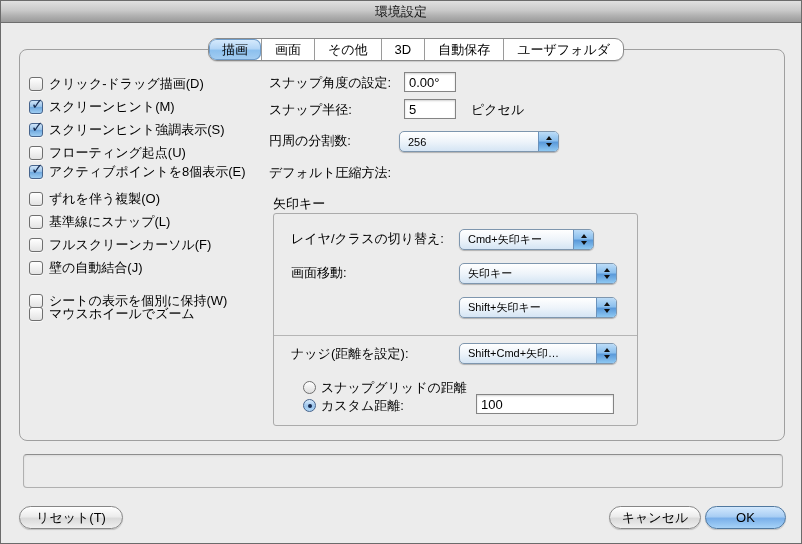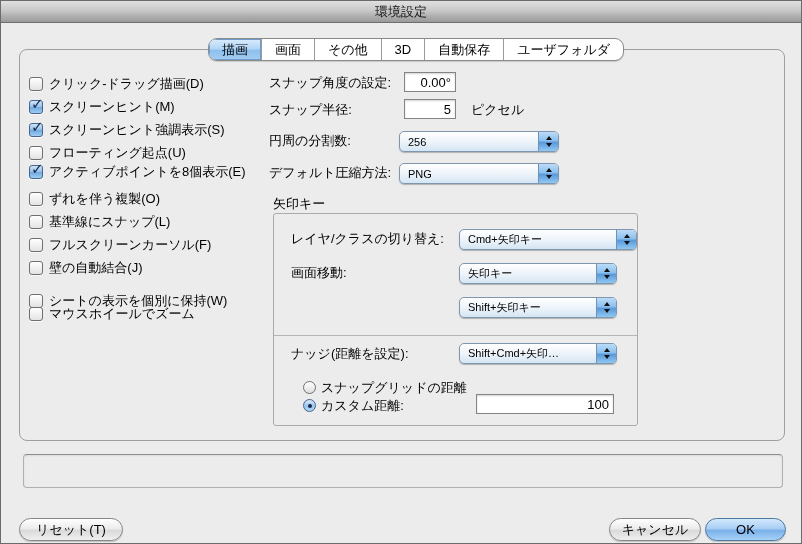--- a/index.html
+++ b/index.html
@@ -23,20 +23,21 @@
     overflow:hidden;z-index:3;box-shadow:0 1px 1px rgba(0,0,0,.15);
   }
   .tab{
     display:flex;align-items:center;justify-content:center;
     font-size:13px;color:#000;padding:0 13px;cursor:default;white-space:nowrap;
   }
   .tab + .tab{border-left:1px solid #9a9a9a;align-items:center;}
   .tab.on{
     background:linear-gradient(180deg,#d9ecfd 0%,#b4d6f6 45%,#8cc0ee 55%,#a5cef2 100%);
     box-shadow:inset 0 0 0 1px #6f9cc9;
+    border-radius:7px;
   }
   
   #contentbox{
     position:absolute;left:18px;top:48px;width:766px;height:392px;
     border:1px solid #9f9f9f;border-radius:8px;z-index:1;
   }
   
   .lbl{position:absolute;font-size:13px;color:#000;height:16px;line-height:16px;white-space:nowrap;z-index:2;}
   
   .cbrow{position:absolute;left:28px;display:flex;align-items:center;height:16px;z-index:2;}
@@ -52,21 +53,21 @@
   }
   .cb.on::after{
     content:"✓";position:absolute;left:1px;top:-6px;
     font-size:15px;font-weight:bold;color:#15294e;
   }
   .cbtext{font-size:13px;color:#000;white-space:nowrap;}
   
   .tf{
     position:absolute;height:20px;border:1px solid #848484;background:#fff;
     font-size:13px;color:#000;padding:1px 4px;border-radius:0;
-    box-shadow:inset 0 1px 2px rgba(0,0,0,.18);z-index:2;text-align:right;
+    box-shadow:inset 0 1px 2px rgba(0,0,0,.18);z-index:2;
   }
   
   .popup{
     position:absolute;height:21px;border:1px solid #7e96ae;border-radius:5px;
     background:linear-gradient(180deg,#ffffff 0%,#eef4fa 50%,#d5e5f4 100%);
     box-shadow:0 1px 1px rgba(0,0,0,.25);
     display:flex;align-items:center;z-index:2;cursor:default;
   }
   .popup .pv{font-size:11px;color:#000;padding-left:8px;white-space:nowrap;overflow:hidden;flex:1;}
   .popup .cap{
@@ -104,21 +105,20 @@
     border:1px solid #b0b0b0;border-top-color:#8d8d8d;border-radius:4px;
     box-shadow:inset 0 1px 2px rgba(0,0,0,.08);
   }
   
   .btn{
     position:absolute;top:505px;height:23px;border-radius:12px;
     border:1px solid #868686;font-size:13px;color:#000;
     background:linear-gradient(180deg,#ffffff 0%,#ececec 45%,#dadada 55%,#efefef 100%);
     display:flex;align-items:center;justify-content:center;cursor:default;
     box-shadow:0 1px 1px rgba(0,0,0,.18);
-    margin-top:12px;
   }
   .btn.default{
     border-color:#50789f;
     background:linear-gradient(180deg,#d2e8fd 0%,#a9cef4 45%,#7ab0ea 55%,#a6d2f7 100%);
   }
 </style>
 </head>
 <body>
 
 <div id="window">
@@ -205,35 +205,28 @@
   <div class="lbl" style="left:268px;top:132px">円周の分割数:</div>
   <div class="popup" style="left:398px;top:130px;width:160px">
     <span class="pv">256</span>
     <span class="cap">
         <span class="arr-up"></span>
         <span class="arr-dn"></span>
       </span>
   </div>
 
   <div class="lbl" style="left:268px;top:164px">デフォルト圧縮方法:</div>
-  <div class="popup" style="left:398px;top:162px;width:160px">
-    <span class="pv">PNG</span>
-    <span class="cap">
-        <span class="arr-up"></span>
-        <span class="arr-dn"></span>
-      </span>
-  </div>
 
   <div class="lbl" style="left:272px;top:195px">矢印キー</div>
   <div id="arrowgroup">
     <div class="sep"></div>
   </div>
 
   <div class="lbl" style="left:290px;top:230px">レイヤ/クラスの切り替え:</div>
-  <div class="popup" style="left:458px;top:228px;width:178px">
+  <div class="popup" style="left:458px;top:228px;width:135px">
     <span class="pv">Cmd+矢印キー</span>
     <span class="cap">
         <span class="arr-up"></span>
         <span class="arr-dn"></span>
       </span>
   </div>
 
   <div class="lbl" style="left:290px;top:264px">画面移動:</div>
   <div class="popup" style="left:458px;top:262px;width:158px">
     <span class="pv">矢印キー</span>

